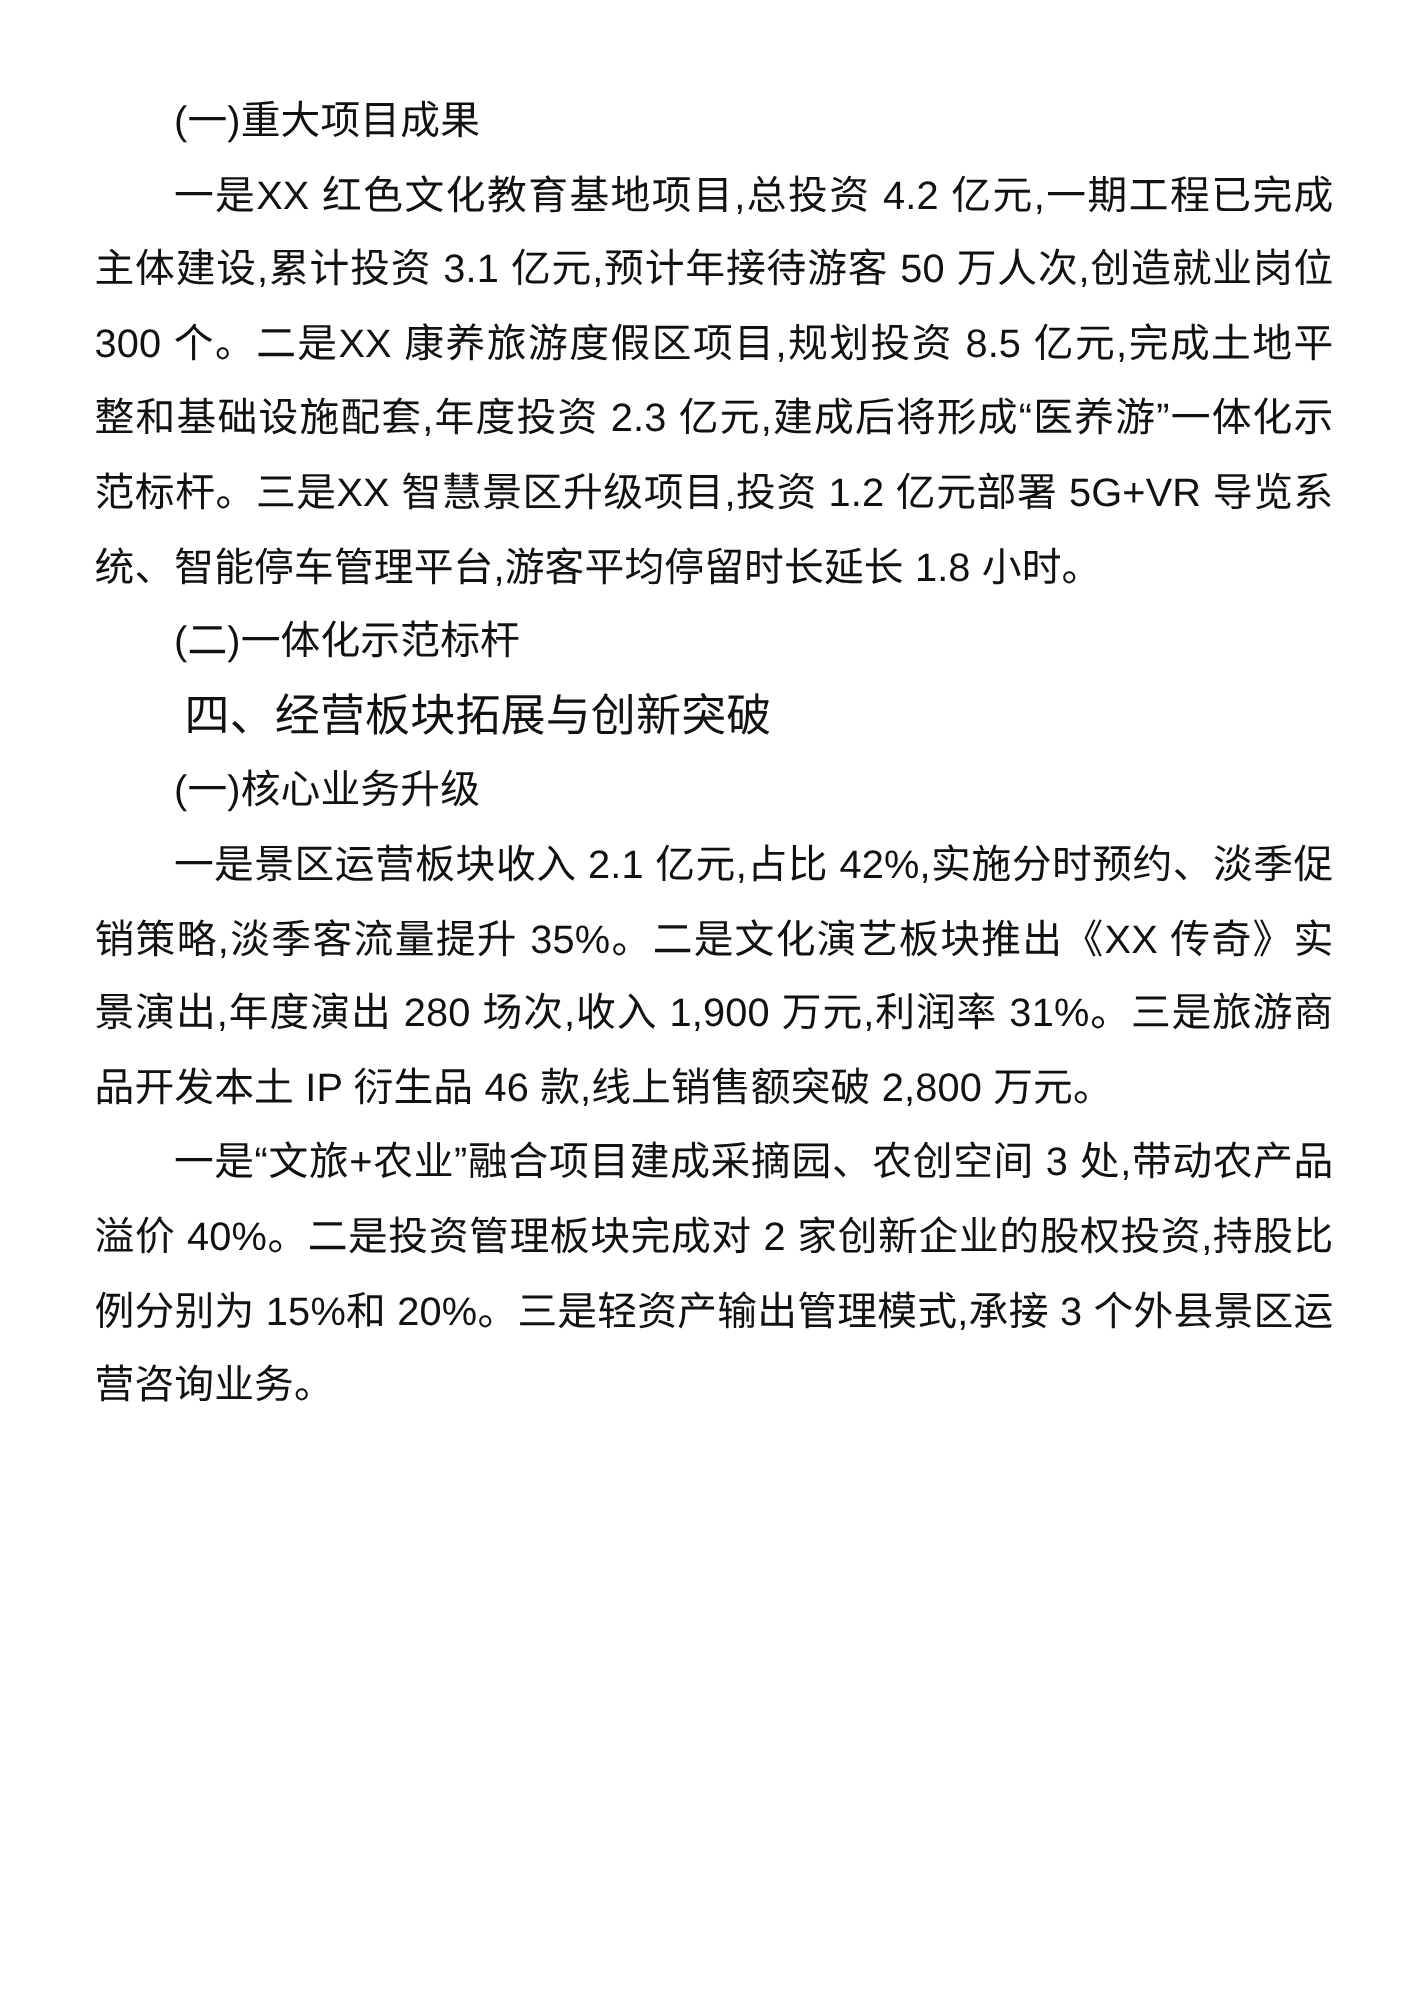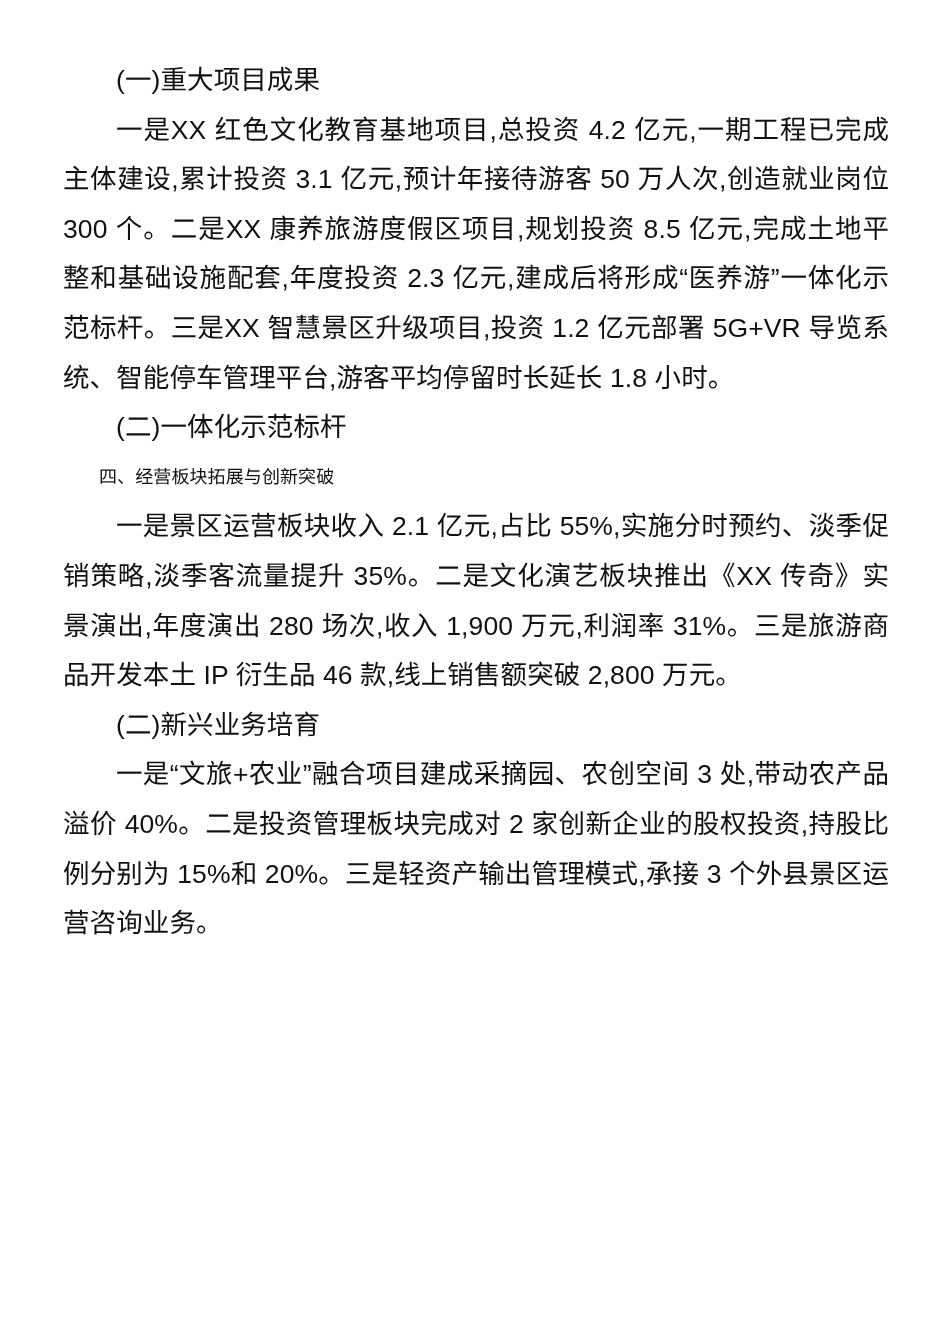--- a/index.html
+++ b/index.html
@@ -32,21 +32,21 @@
     letter-spacing: 0.1px;
     color: #111111;
     -webkit-font-smoothing: antialiased;
   }
   
   p.indent {
     text-indent: 2em;
   }
   p.heading {
     text-indent: 2em;
-    font-size: 18px;
+    font-size: 30px;
     line-height: 49.6px;
     text-align: left;
   }
   p.subheading {
     text-indent: 2em;
     font-size: 26.5px;
     line-height: 49.6px;
     text-align: left;
   }
   .marker {
@@ -58,17 +58,17 @@
 </style>
 </head>
 <body>
 
 <div class="page">
   <div class="doc-body" id="doc-body">
       <p class="para subheading">(一)重大项目成果</p>
       <p class="para indent"><span class="marker">一是</span><span>XX 红色文化教育基地项目,总投资 4.2 亿元,一期工程已完成主体建设,累计投资 3.1 亿元,预计年接待游客 50 万人次,创造就业岗位 300 个。</span><span class="marker">二是</span><span>XX 康养旅游度假区项目,规划投资 8.5 亿元,完成土地平整和基础设施配套,年度投资 2.3 亿元,建成后将形成“医养游”一体化示范标杆。</span><span class="marker">三是</span><span>XX 智慧景区升级项目,投资 1.2 亿元部署 5G+VR 导览系统、智能停车管理平台,游客平均停留时长延长 1.8 小时。</span></p>
       <p class="para subheading">(二)一体化示范标杆</p>
       <p class="para heading">四、经营板块拓展与创新突破</p>
-      <p class="para indent"><span class="marker">一是</span><span>景区运营板块收入 2.1 亿元,占比 55%,实施分时预约、淡季促销策略,淡季客流量提升 35%。</span><span class="marker">二是</span><span>文化演艺板块推出《XX 传奇》实景演出,年度演出 280 场次,收入 1,900 万元,利润率 31%。</span><span class="marker">三是</span><span>旅游商品开发本土 IP 衍生品 46 款,线上销售额突破 2,800 万元。</span></p>
-      <p class="para subheading">(二)新兴业务培育</p>
+      <p class="para subheading">(一)核心业务升级</p>
+      <p class="para indent"><span class="marker">一是</span><span>景区运营板块收入 2.1 亿元,占比 42%,实施分时预约、淡季促销策略,淡季客流量提升 35%。</span><span class="marker">二是</span><span>文化演艺板块推出《XX 传奇》实景演出,年度演出 280 场次,收入 1,900 万元,利润率 31%。</span><span class="marker">三是</span><span>旅游商品开发本土 IP 衍生品 46 款,线上销售额突破 2,800 万元。</span></p>
       <p class="para indent"><span class="marker">一是</span><span>“文旅+农业”融合项目建成采摘园、农创空间 3 处,带动农产品溢价 40%。</span><span class="marker">二是</span><span>投资管理板块完成对 2 家创新企业的股权投资,持股比例分别为 15%和 20%。</span><span class="marker">三是</span><span>轻资产输出管理模式,承接 3 个外县景区运营咨询业务。</span></p>
     </div>
 </div>
 
 </body></html>

